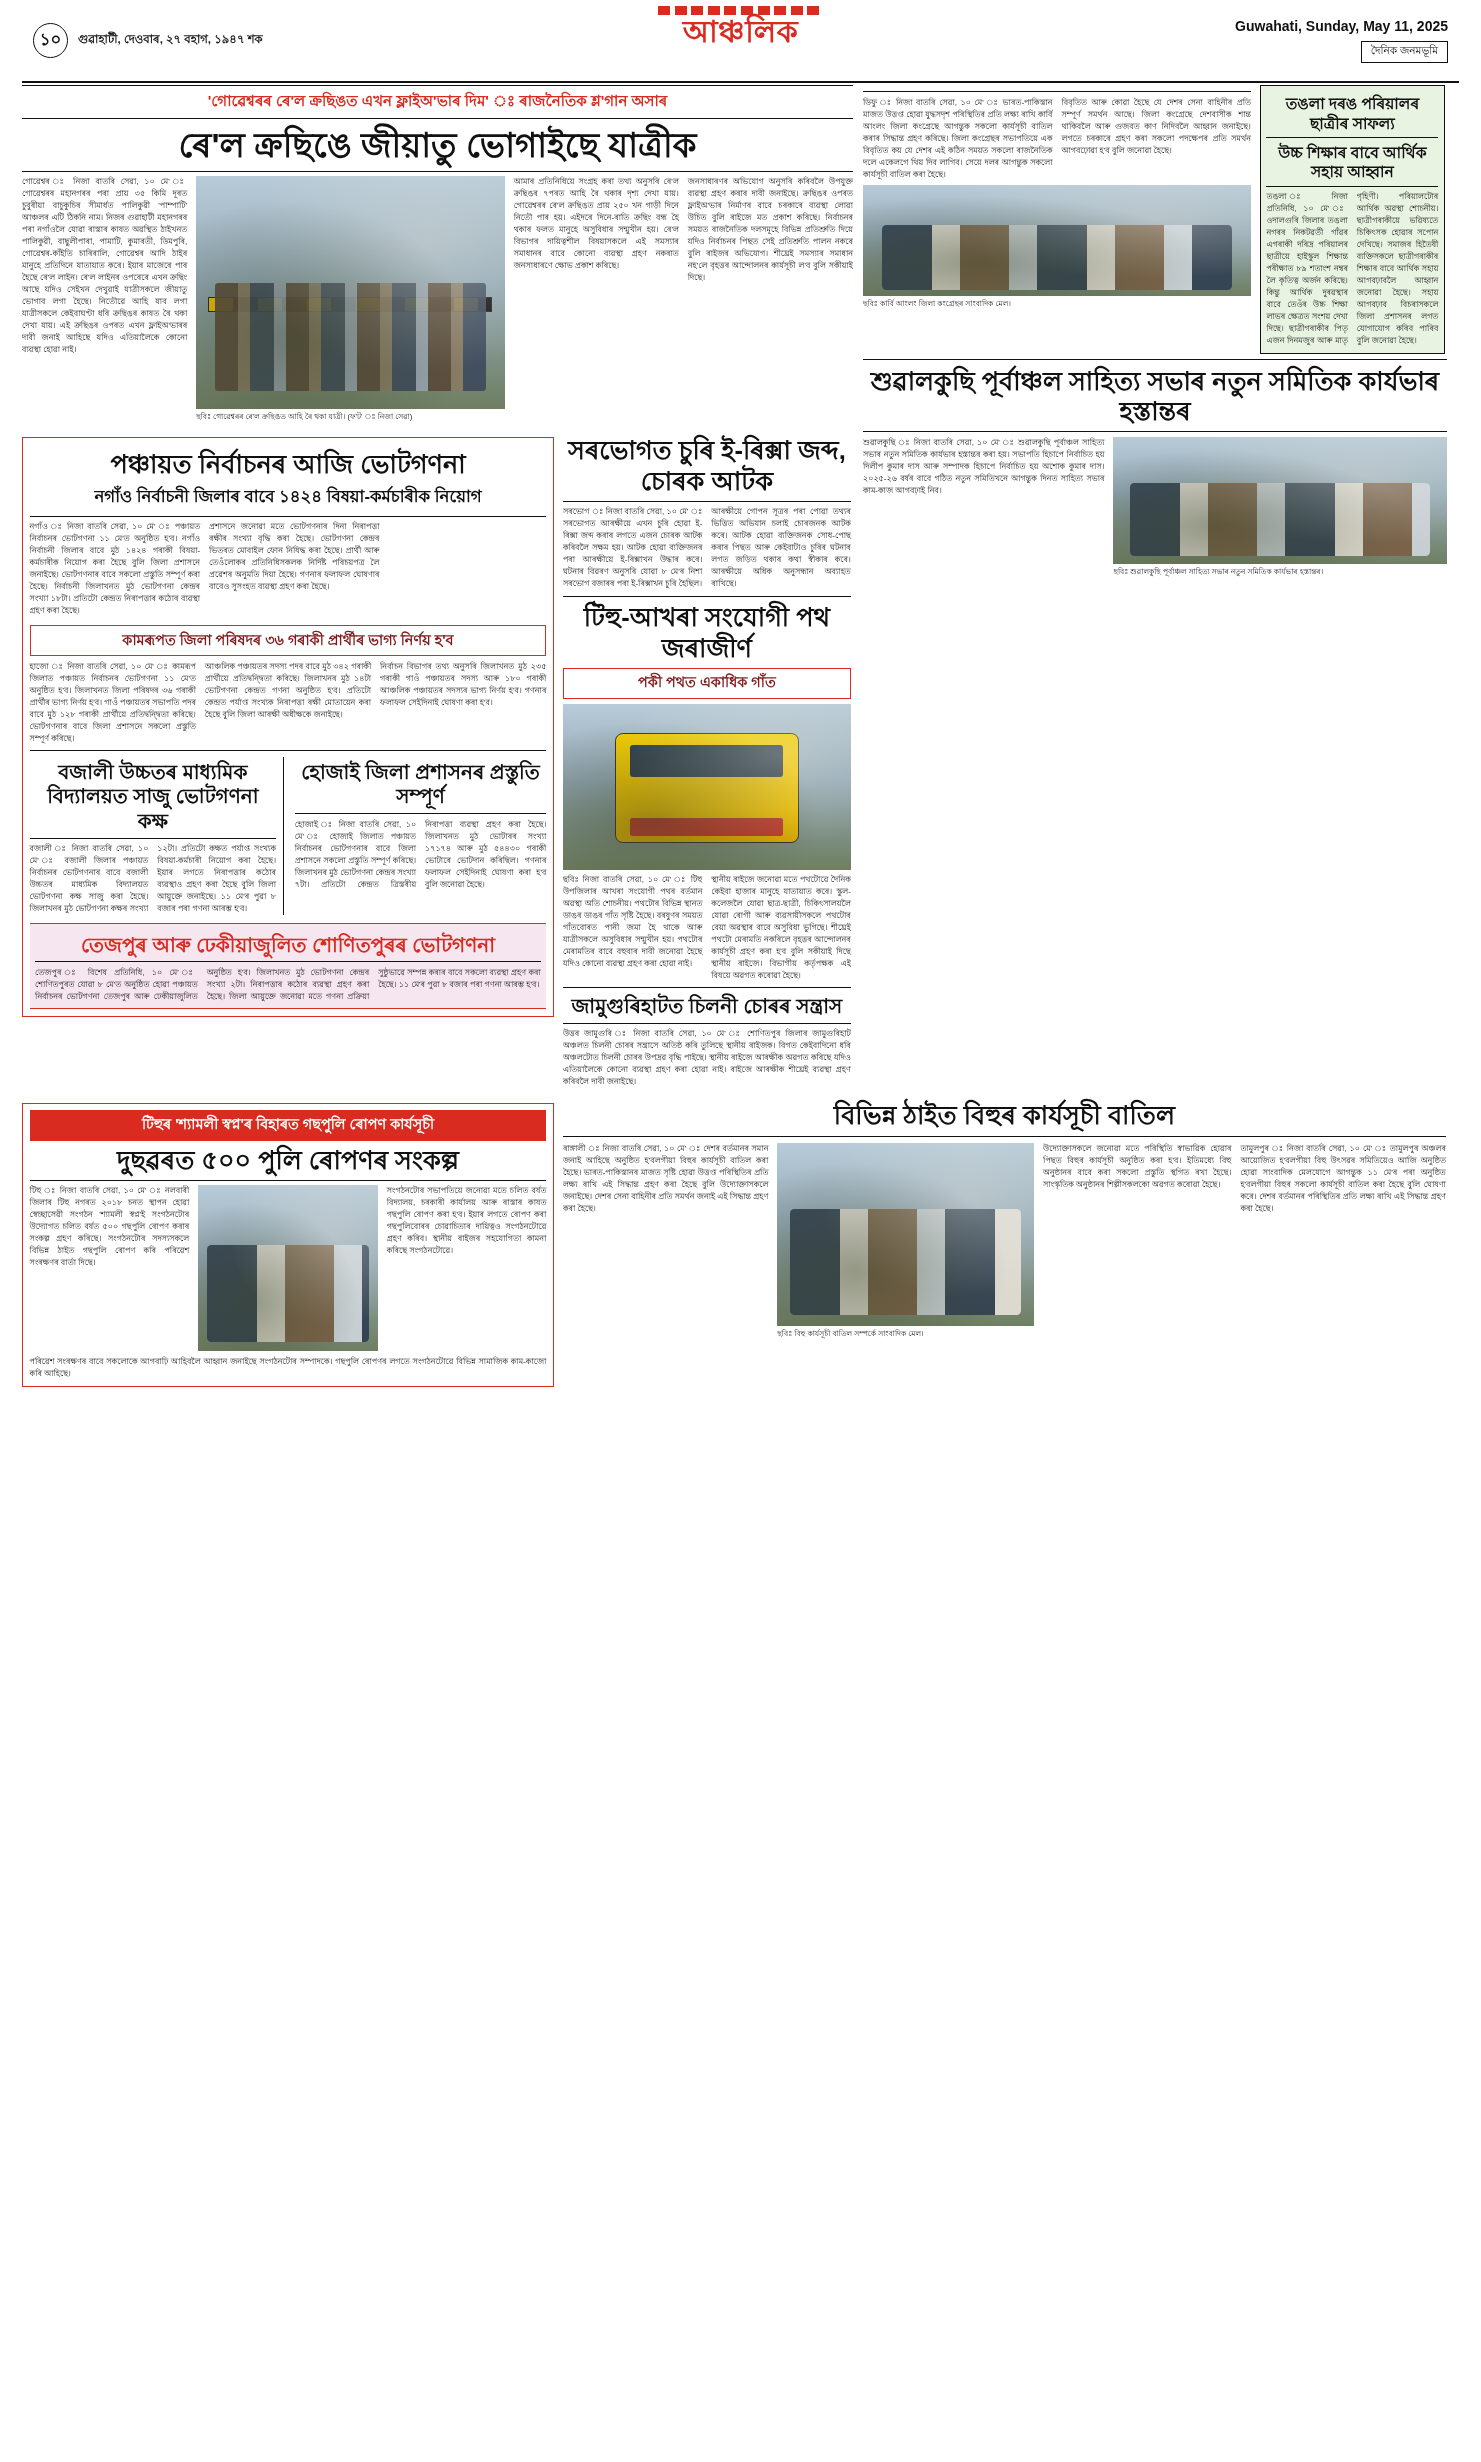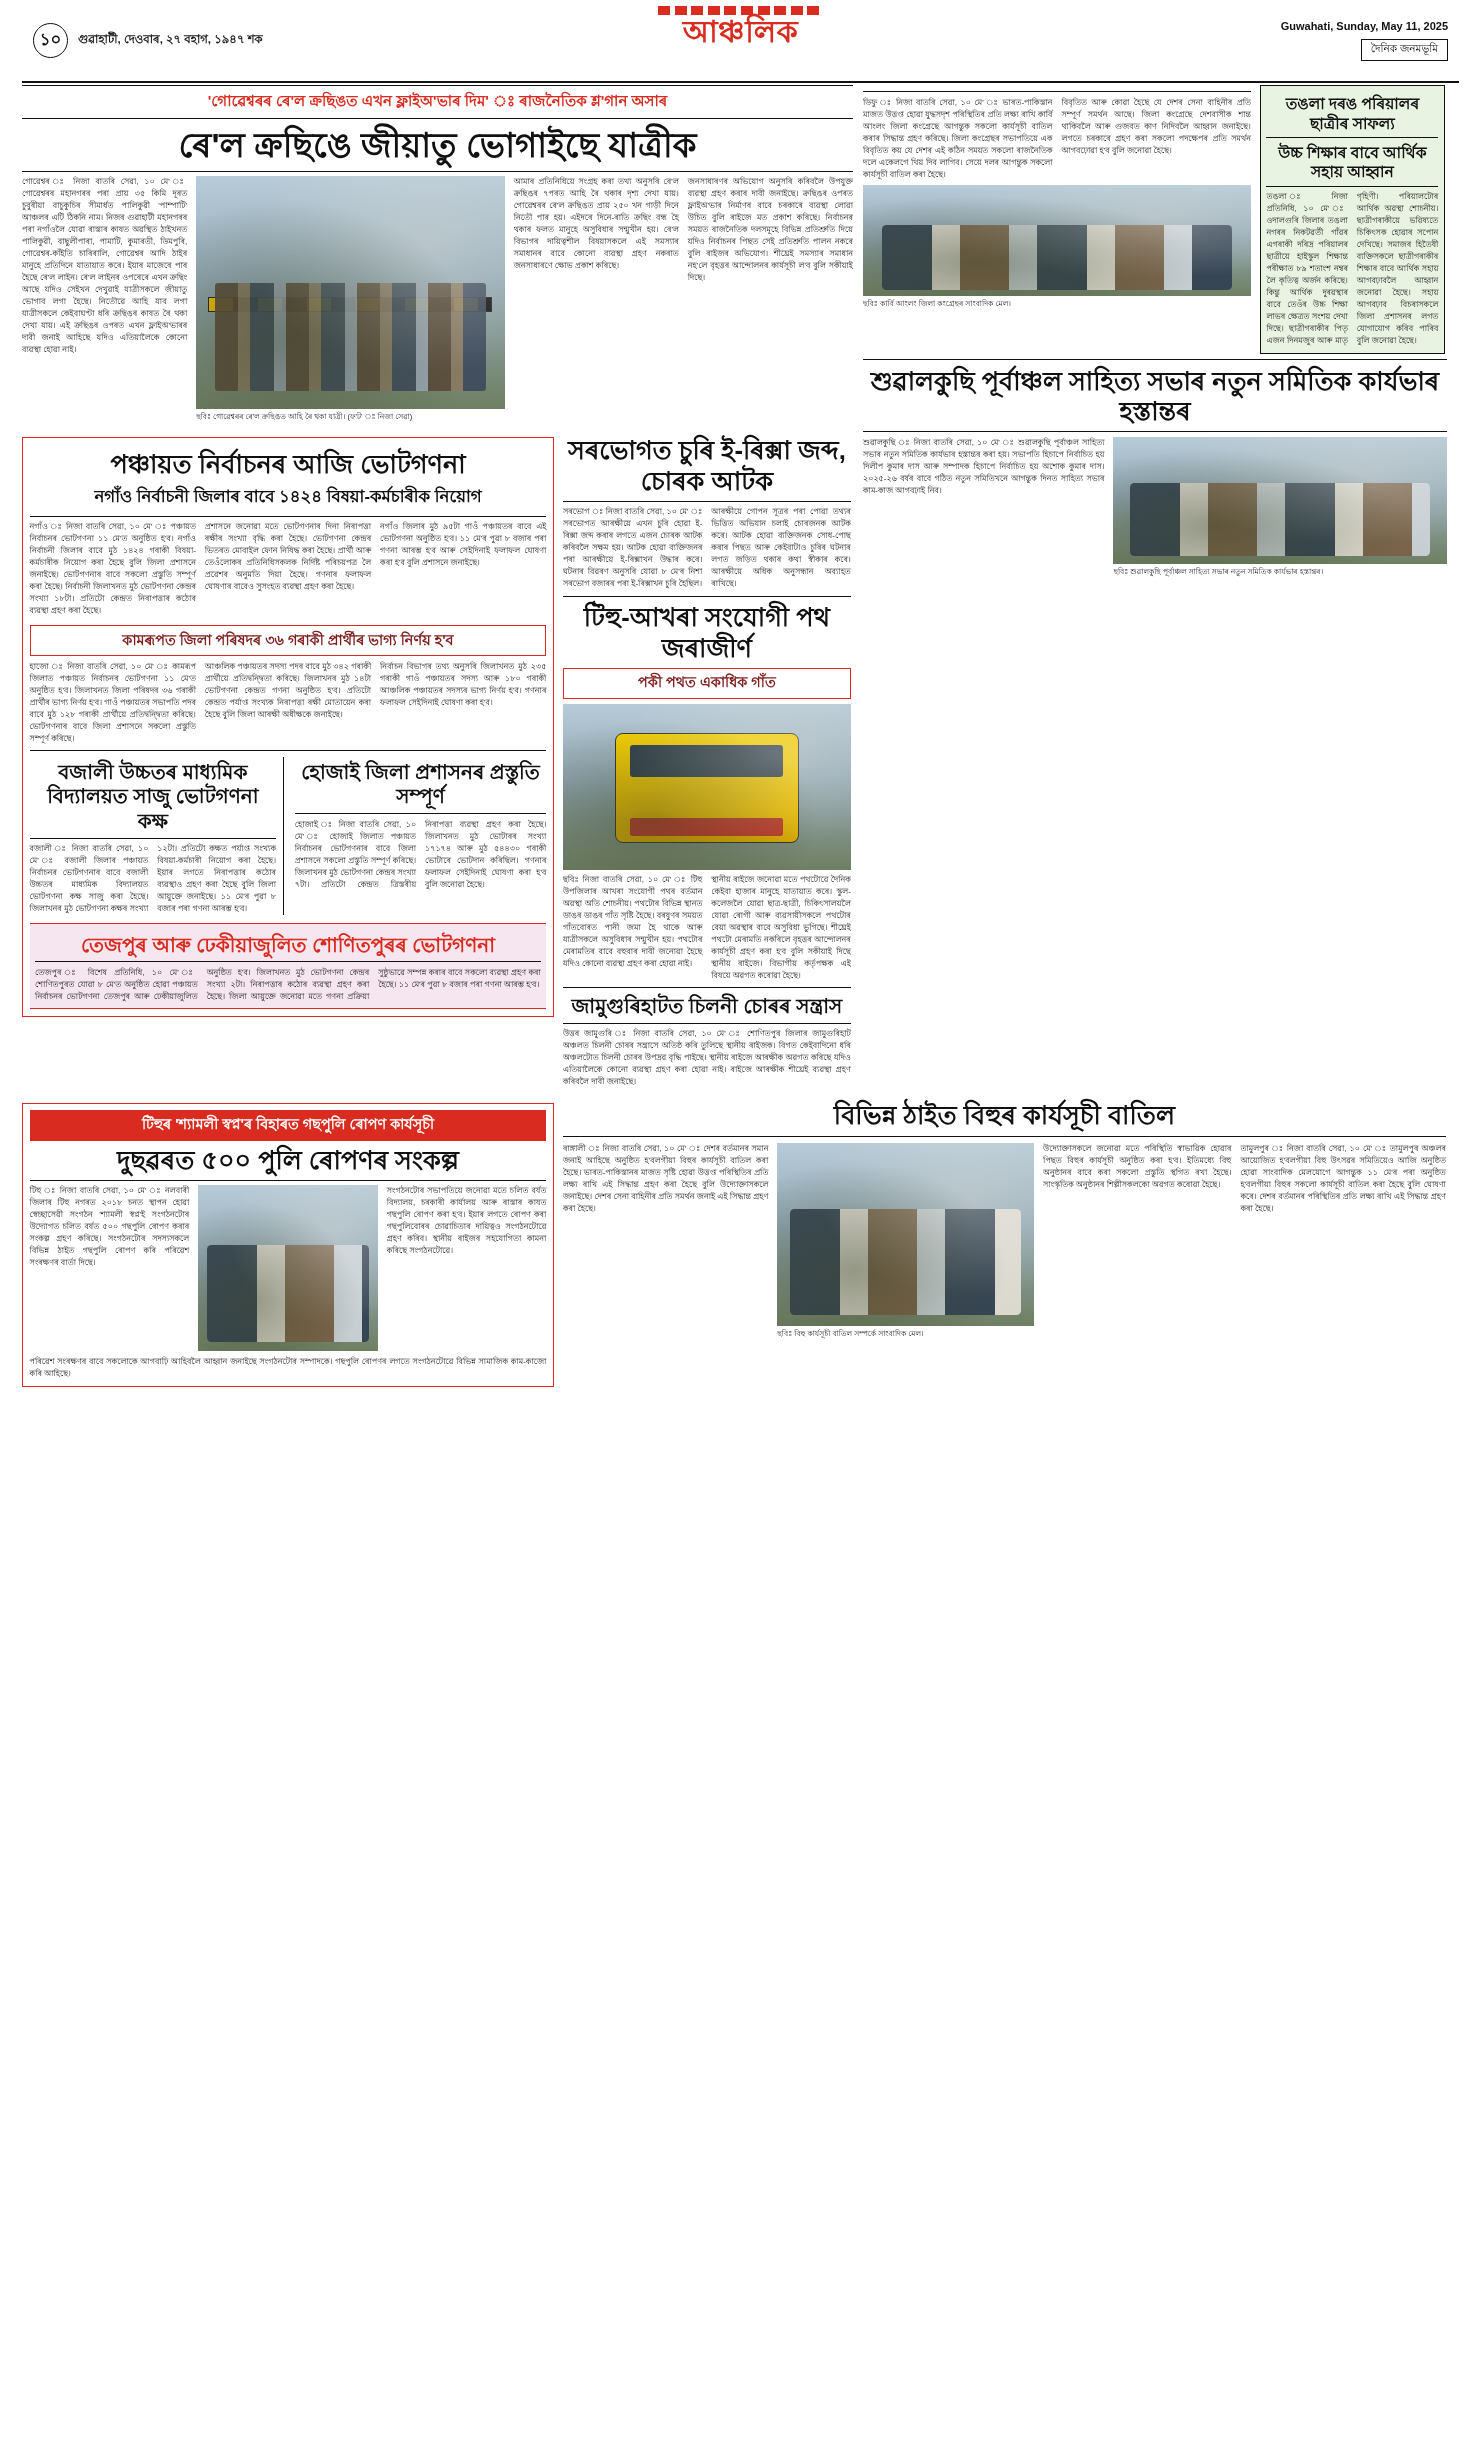--- a/index.html
+++ b/index.html
@@ -61,21 +61,21 @@
     font-weight: bold;
     color: #d92b1f;
     letter-spacing: 0.6px;
     line-height: 1.05;
   }
   .masthead-right {
     margin-left: auto;
     text-align: right;
   }
   .masthead-city {
-    font-size: 11px;
+    font-size: 14px;
     font-weight: bold;
   }
   .masthead-tag {
     margin-top: 6.6px;
     font-size: 10.5px;
     border: 1.1px solid #111;
     padding: 1.7px 8.9px;
     display: inline-block;
   }
 
@@ -291,23 +291,20 @@
           <div class="boxed">
             <div class="headline-lg">পঞ্চায়ত নিৰ্বাচনৰ আজি ভোটগণনা</div>
             <div class="subhead">নগাঁও নিৰ্বাচনী জিলাৰ বাবে ১৪২৪ বিষয়া-কৰ্মচাৰীক নিয়োগ</div>
             <hr class="hr-thin">
             <div class="flex">
               <div style="width:33%">
                   <div class="body-text">নগাঁও ঃ নিজা বাতৰি সেৱা, ১০ মে' ঃ পঞ্চায়ত নিৰ্বাচনৰ ভোটগণনা ১১ মে'ত অনুষ্ঠিত হ'ব। নগাঁও নিৰ্বাচনী জিলাৰ বাবে মুঠ ১৪২৪ গৰাকী বিষয়া-কৰ্মচাৰীক নিয়োগ কৰা হৈছে বুলি জিলা প্ৰশাসনে জনাইছে। ভোটগণনাৰ বাবে সকলো প্ৰস্তুতি সম্পূৰ্ণ কৰা হৈছে। নিৰ্বাচনী জিলাখনত মুঠ ভোটগণনা কেন্দ্ৰৰ সংখ্যা ১৮টা। প্ৰতিটো কেন্দ্ৰত নিৰাপত্তাৰ কঠোৰ ব্যৱস্থা গ্ৰহণ কৰা হৈছে।</div>
                 </div>
               <div style="width:33%">
                   <div class="body-text">প্ৰশাসনে জনোৱা মতে ভোটগণনাৰ দিনা নিৰাপত্তা ৰক্ষীৰ সংখ্যা বৃদ্ধি কৰা হৈছে। ভোটগণনা কেন্দ্ৰৰ ভিতৰত মোবাইল ফোন নিষিদ্ধ কৰা হৈছে। প্ৰাৰ্থী আৰু তেওঁলোকৰ প্ৰতিনিধিসকলক নিৰ্দিষ্ট পৰিচয়পত্ৰ লৈ প্ৰৱেশৰ অনুমতি দিয়া হৈছে। গণনাৰ ফলাফল ঘোষণাৰ বাবেও সুসংহত ব্যৱস্থা গ্ৰহণ কৰা হৈছে।</div>
-                </div>
-              <div style="width:33%">
-                  <div class="body-text">নগাঁও জিলাৰ মুঠ ৯৫টা গাওঁ পঞ্চায়তৰ বাবে এই ভোটগণনা অনুষ্ঠিত হ'ব। ১১ মে'ৰ পুৱা ৮ বজাৰ পৰা গণনা আৰম্ভ হ'ব আৰু সেইদিনাই ফলাফল ঘোষণা কৰা হ'ব বুলি প্ৰশাসনে জনাইছে।</div>
                 </div>
             </div>
 
             <div class="band-outline mt14">কামৰূপত জিলা পৰিষদৰ ৩৬ গৰাকী প্ৰাৰ্থীৰ ভাগ্য নিৰ্ণয় হ'ব</div>
             <div class="flex">
               <div style="width:33%">
                   <div class="body-text">হাজো ঃ নিজা বাতৰি সেৱা, ১০ মে' ঃ কামৰূপ জিলাত পঞ্চায়ত নিৰ্বাচনৰ ভোটগণনা ১১ মে'ত অনুষ্ঠিত হ'ব। জিলাখনত জিলা পৰিষদৰ ৩৬ গৰাকী প্ৰাৰ্থীৰ ভাগ্য নিৰ্ণয় হ'ব। গাওঁ পঞ্চায়তৰ সভাপতি পদৰ বাবে মুঠ ১২৮ গৰাকী প্ৰাৰ্থীয়ে প্ৰতিদ্বন্দ্বিতা কৰিছে। ভোটগণনাৰ বাবে জিলা প্ৰশাসনে সকলো প্ৰস্তুতি সম্পূৰ্ণ কৰিছে।</div>
                 </div>
               <div style="width:33%">
                   <div class="body-text">আঞ্চলিক পঞ্চায়তৰ সদস্য পদৰ বাবে মুঠ ৩৪২ গৰাকী প্ৰাৰ্থীয়ে প্ৰতিদ্বন্দ্বিতা কৰিছে। জিলাখনৰ মুঠ ১৪টা ভোটগণনা কেন্দ্ৰত গণনা অনুষ্ঠিত হ'ব। প্ৰতিটো কেন্দ্ৰত পৰ্যাপ্ত সংখ্যক নিৰাপত্তা ৰক্ষী মোতায়েন কৰা হৈছে বুলি জিলা আৰক্ষী অধীক্ষকে জনাইছে।</div>

